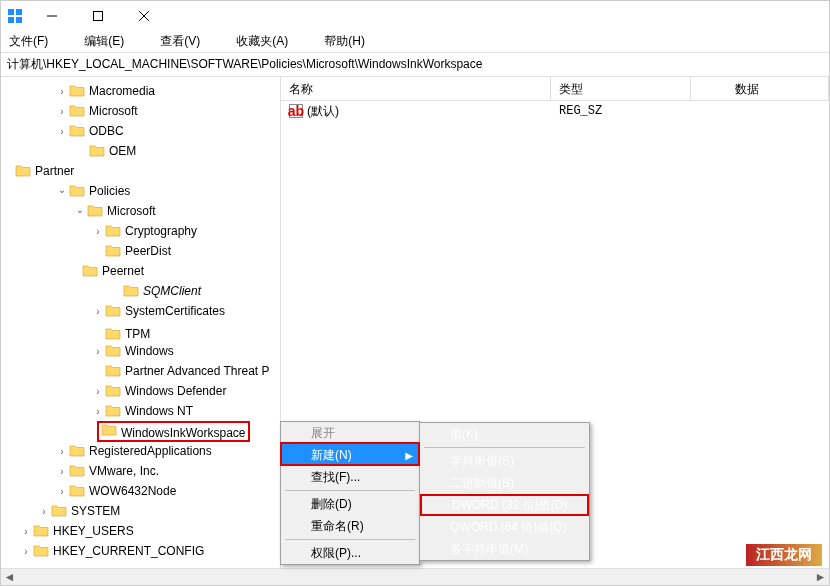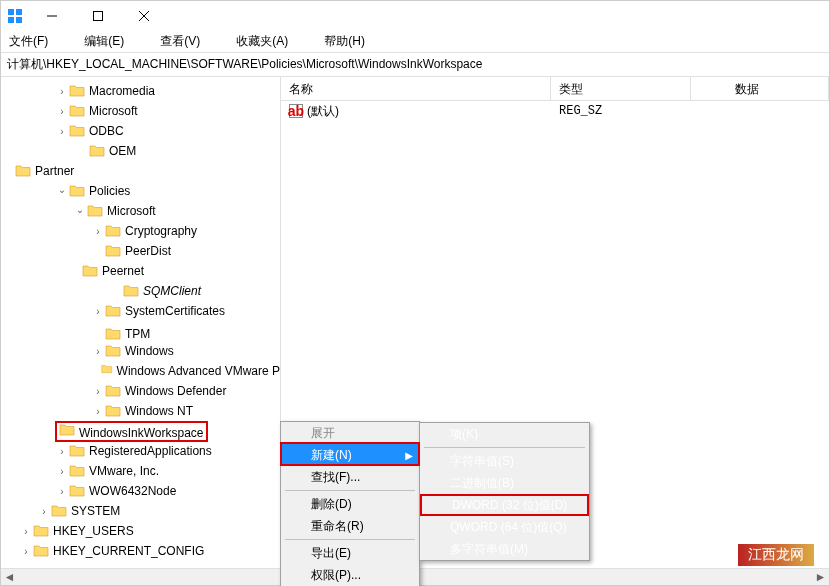--- a/index.html
+++ b/index.html
@@ -40,21 +40,21 @@
 .ctx-item.disabled { color: #888; }
 .ctx-item.highlighted { background: #1e90ff; color: #fff; }
 .ctx-sep { height: 1px; background: #c0c0c0; margin: 2px 4px; }
 .ctx-arrow { position: absolute; right: 6px; font-size: 10px; }
 .submenu { position: absolute; left: 100%; top: 22px; background: #f0f0f0; border: 1px solid #a0a0a0; box-shadow: 2px 2px 4px rgba(0,0,0,0.3); min-width: 170px; }
 .sub-item { height: 22px; display: flex; align-items: center; padding-left: 30px; padding-right: 20px; white-space: nowrap; }
 .sub-item.boxed { border: 2px solid #d00; }
 .scroll-h { height: 17px; background: #f0f0f0; border-top: 1px solid #e0e0e0; display: flex; align-items: center; }
 .scroll-h .arrow { width: 17px; height: 17px; display: flex; align-items: center; justify-content: center; color: #666; }
 .scroll-h .track { flex: 1; }
-.watermark { position: absolute; right: 16px; bottom: 20px; background: linear-gradient(to right, #b22, #da4); color: #fff; font-size: 14px; padding: 2px 10px; font-weight: normal; z-index: 200; }
+.watermark { position: absolute; right: 8px; bottom: 20px; background: linear-gradient(to right, #b22, #da4); color: #fff; font-size: 14px; padding: 2px 10px; font-weight: bold; z-index: 200; }
 .ab-icon { width: 14px; height: 14px; border: 1px solid #888; display: inline-flex; align-items: center; justify-content: center; font-size: 14px; color: #d00; font-weight: bold; background: #fff; }
 .menu1-box { position: absolute; border: 2px solid #d00; pointer-events: none; z-index: 101; }
 </style>
 </head>
 <body>
 
 <div class="window">
   <div class="titlebar">
     <span class="title-icon">
       <svg viewBox="0 0 16 16">
@@ -224,41 +224,41 @@
           </span>
           <span class="tree-label">Windows</span>
         </div>
         <div class="tree-row" style="padding-left: 90px;">
           <span class="caret empty">·</span>
           <span class="folder-icon">
             <svg viewBox="0 0 16 14">
               <path d="M1 2 h5 l1.5 1.5 H15 V12 H1 Z" fill="#ffd96a" stroke="#d4a030" stroke-width="0.6"></path>
             </svg>
           </span>
-          <span class="tree-label">Windows Advanced VMware P</span>
+          <span class="tree-label">Partner Advanced Threat P</span>
         </div>
         <div class="tree-row" style="padding-left: 90px;">
           <span class="caret">›</span>
           <span class="folder-icon">
             <svg viewBox="0 0 16 14">
               <path d="M1 2 h5 l1.5 1.5 H15 V12 H1 Z" fill="#ffd96a" stroke="#d4a030" stroke-width="0.6"></path>
             </svg>
           </span>
           <span class="tree-label">Windows Defender</span>
         </div>
         <div class="tree-row" style="padding-left: 90px;">
           <span class="caret">›</span>
           <span class="folder-icon">
             <svg viewBox="0 0 16 14">
               <path d="M1 2 h5 l1.5 1.5 H15 V12 H1 Z" fill="#ffd96a" stroke="#d4a030" stroke-width="0.6"></path>
             </svg>
           </span>
           <span class="tree-label">Windows NT</span>
         </div>
-        <div class="tree-row" style="padding-left: 40px;">
+        <div class="tree-row" style="padding-left: 82px;">
           <span class="caret empty">·</span>
           <span class="selected-box"><span class="folder-icon"><svg viewBox="0 0 16 14">
                 <path d="M1 2 h5 l1.5 1.5 H15 V12 H1 Z" fill="#ffd96a" stroke="#d4a030" stroke-width="0.6"></path>
               </svg></span><span class="tree-label">WindowsInkWorkspace</span></span>
         </div>
         <div class="tree-row" style="padding-left: 54px;">
           <span class="caret">›</span>
           <span class="folder-icon">
             <svg viewBox="0 0 16 14">
               <path d="M1 2 h5 l1.5 1.5 H15 V12 H1 Z" fill="#ffd96a" stroke="#d4a030" stroke-width="0.6"></path>
@@ -372,22 +372,19 @@
     </div>
   <div class="ctx-sep"></div>
   <div class="ctx-item">
       <span>删除(D)</span>
     </div>
   <div class="ctx-item">
       <span>重命名(R)</span>
     </div>
   <div class="ctx-sep"></div>
   <div class="ctx-item">
-      <span>导出(E)</span>
-    </div>
-  <div class="ctx-item">
       <span>权限(P)...</span>
     </div>
 </div>
 
 <div class="menu1-box" style="left:280px; top:442px; width:140px; height:24px;"></div>
 
 <div class="watermark">江西龙网</div>
 
 </body></html>

